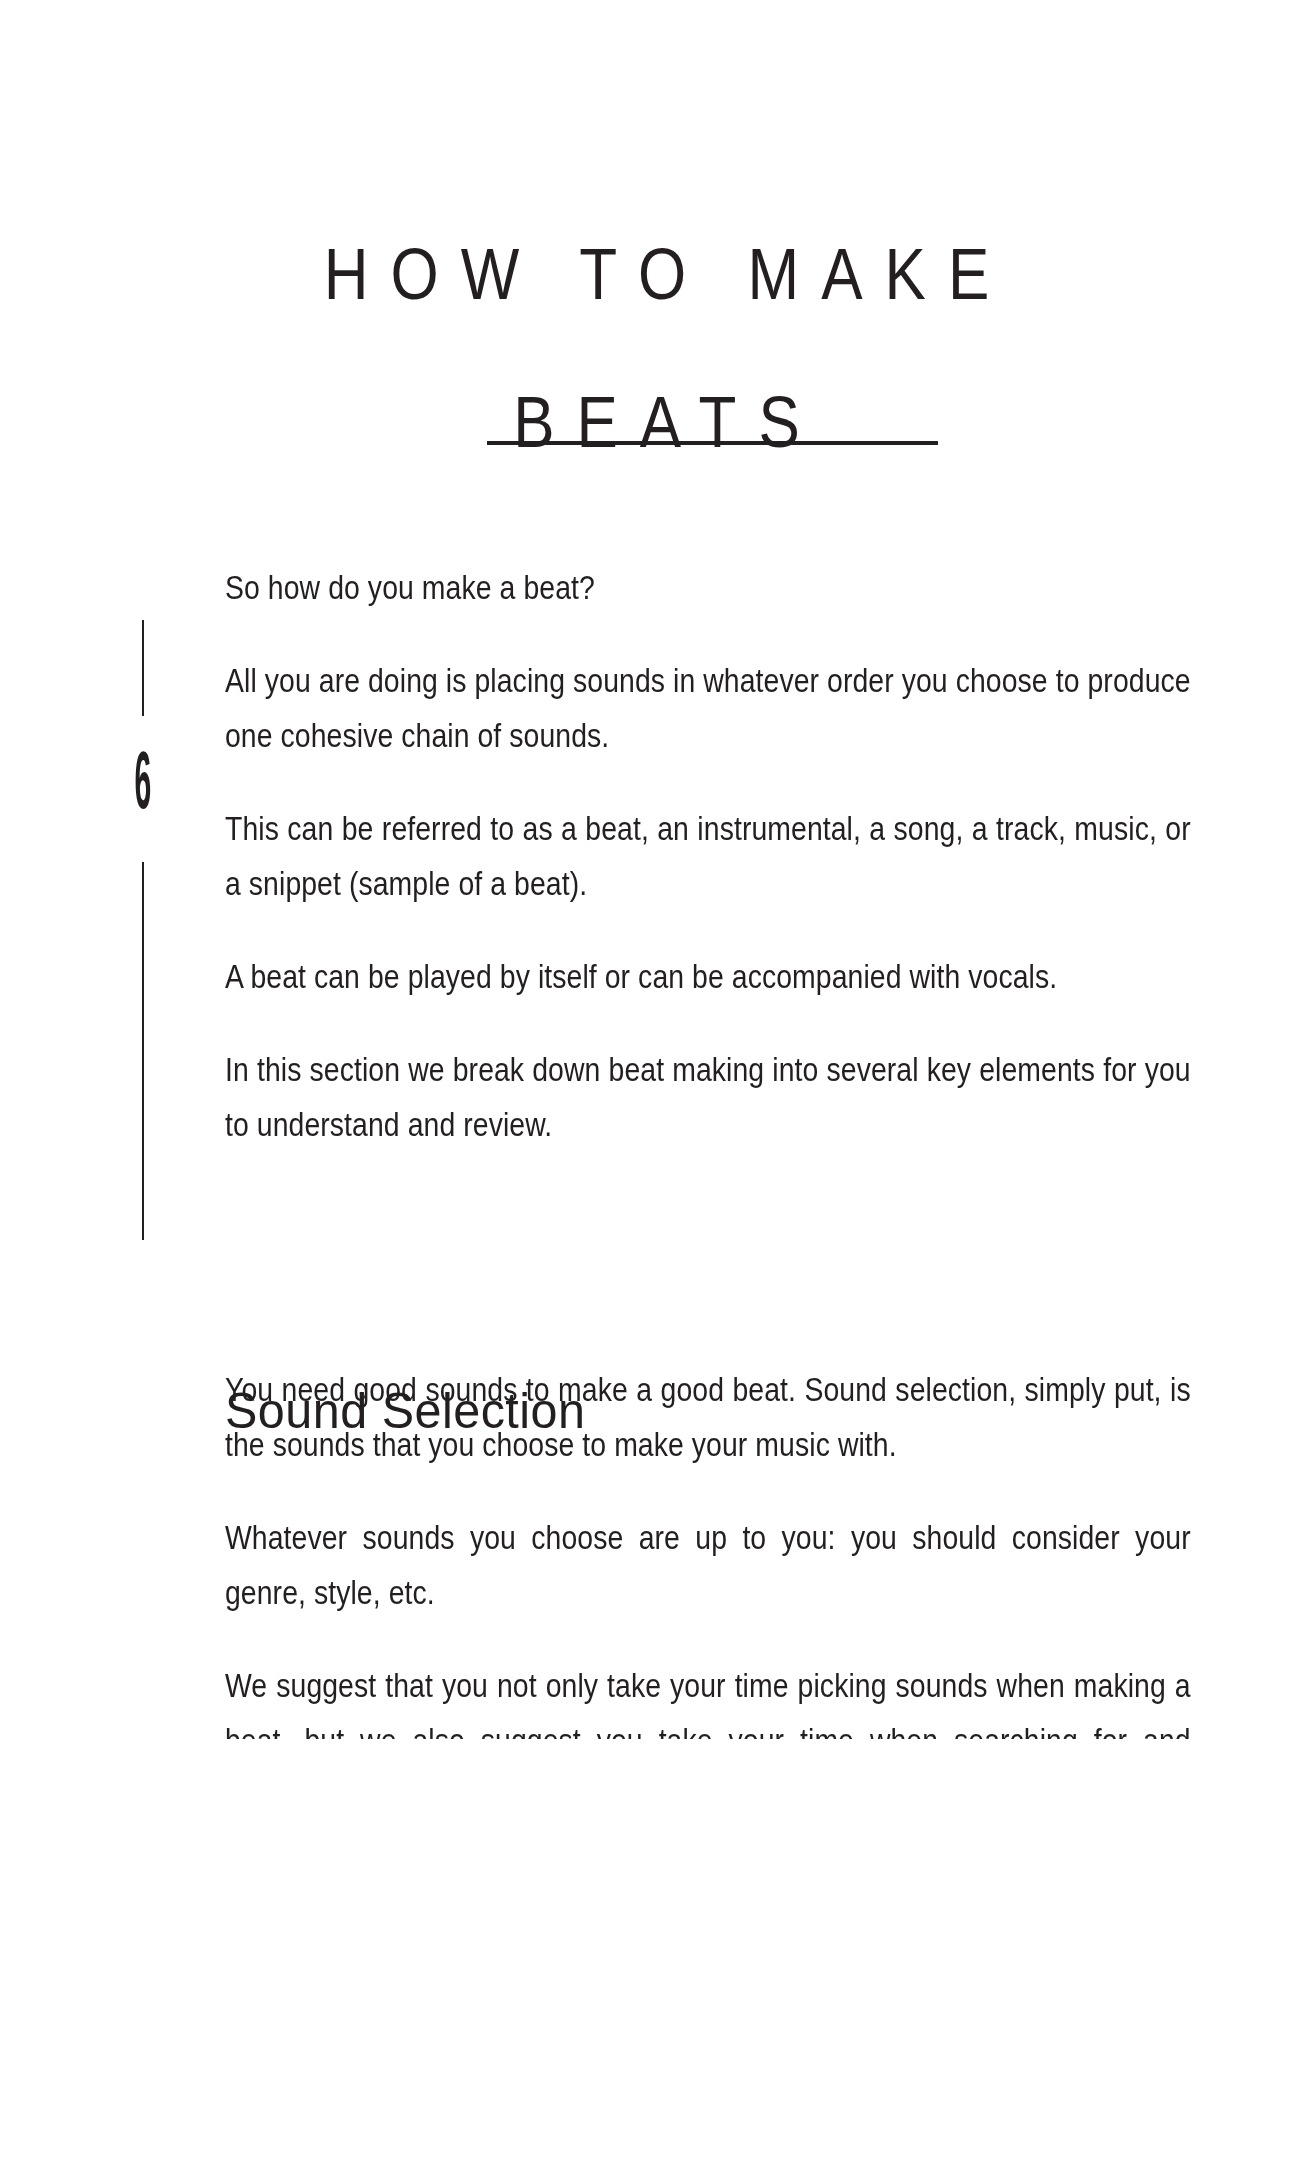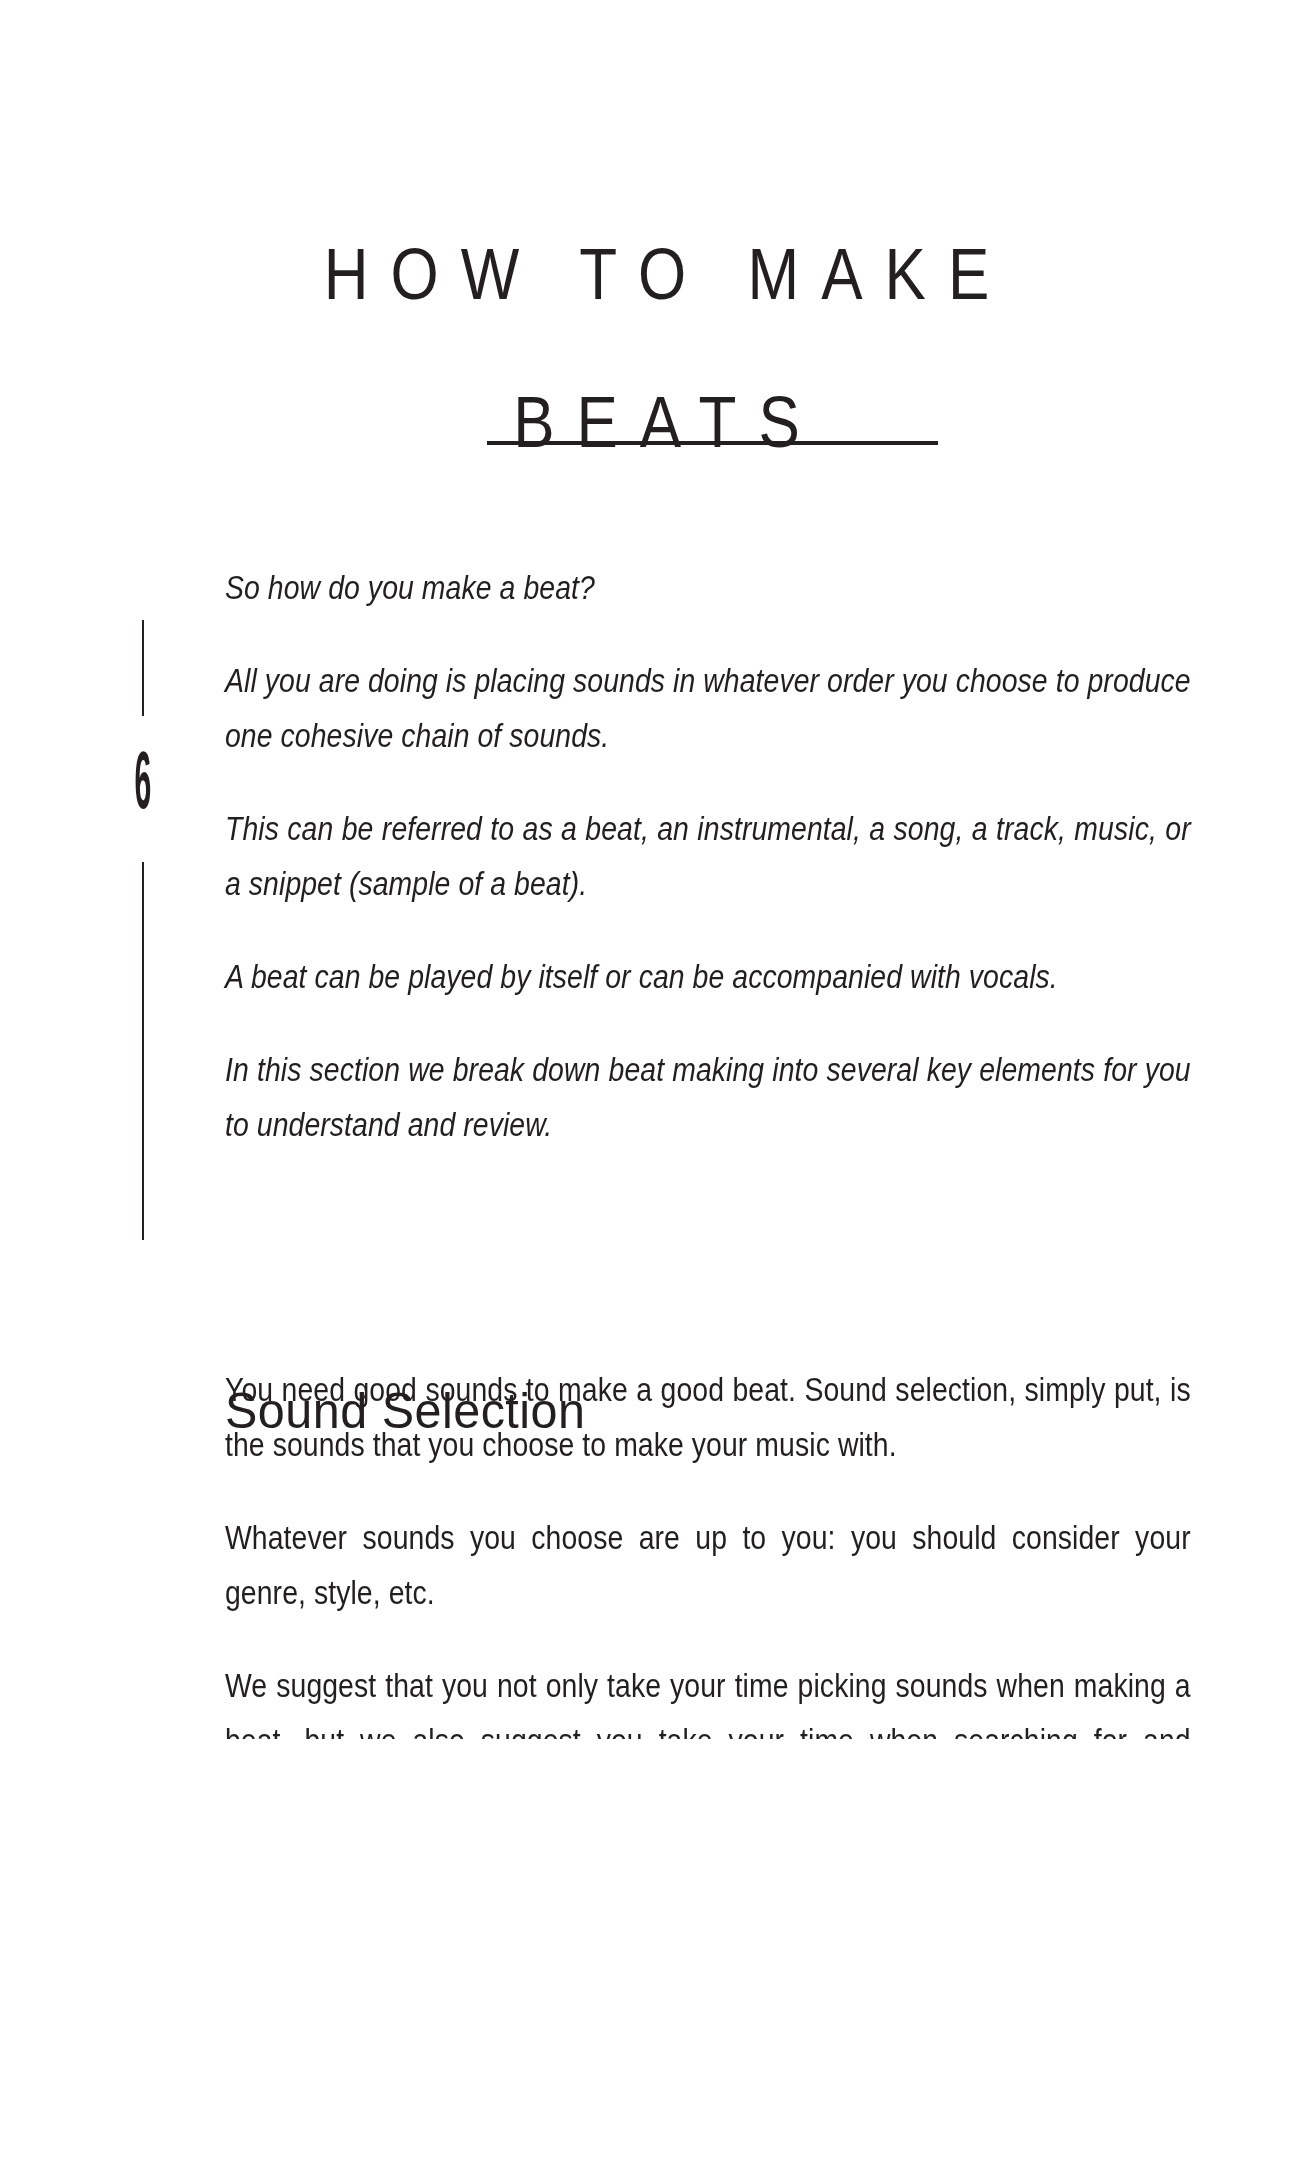--- a/index.html
+++ b/index.html
@@ -78,21 +78,20 @@
     transform: scaleX(0.52) scaleY(1.42);
     transform-origin: center top;
   }
 
   
   .body-col {
     position: absolute;
     left: 225px;
     top: 560px;
     width: 968px;
-    font-style: italic;
   }
   p.body {
     margin: 0 0 38px 0;
     font-family: "Liberation Sans", sans-serif;
     font-size: 33px;
     line-height: 55px;
     color: #231f20;
     text-align: justify;
     text-justify: inter-word;
     font-weight: 400;

